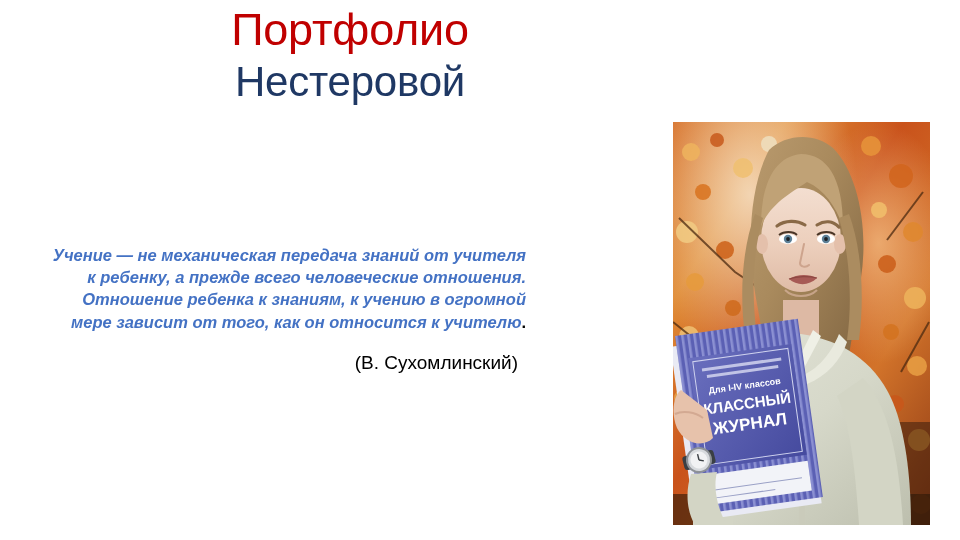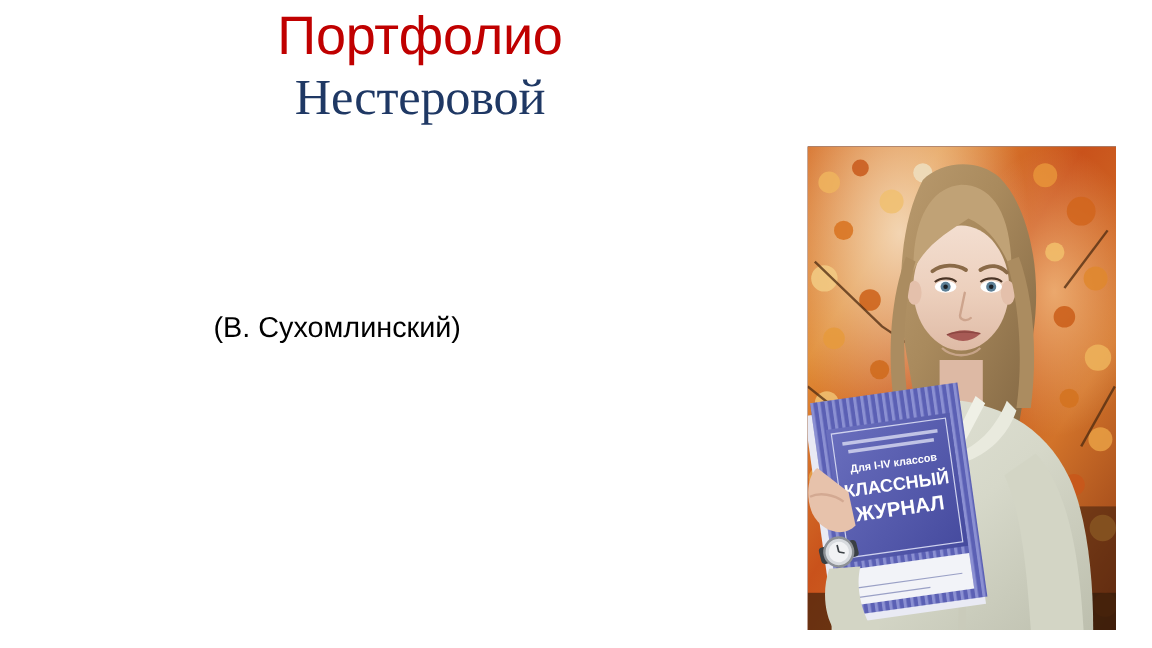--- a/index.html
+++ b/index.html
@@ -35,21 +35,20 @@
     letter-spacing: -0.2px;
     white-space: nowrap;
   }
   .title-line-blue {
     color: #1F3864;
     font-size: 42px;
     line-height: 52px;
     font-weight: 400;
     letter-spacing: -0.2px;
     white-space: nowrap;
-    font-family: Liberation Serif, serif;
   }
 
   
   #quote-block {
     position: absolute;
     left: 44px;
     top: 244px;
     width: 482px;
     text-align: right;
   }
@@ -61,25 +60,25 @@
     font-weight: bold;
   }
   #quote-text .end-dot {
     color: #000000;
     font-style: normal;
     font-weight: bold;
   }
   #quote-attribution {
     margin-top: 18px;
     color: #000000;
-    font-size: 24px;
+    font-size: 19px;
     line-height: 24px;
     font-style: normal;
     font-weight: 400;
-    text-align: center;
+    text-align: right;
     padding-right: 8px;
   }
 
   
   #photo {
     position: absolute;
     left: 673px;
     top: 122px;
     width: 257px;
     height: 403px;
@@ -92,20 +91,23 @@
 <body>
 
 <div id="slide">
 
   <div id="title-block">
     <div class="title-line-red">Портфолио</div>
     <div class="title-line-blue">Нестеровой</div>
   </div>
 
   <div id="quote-block">
+    <div id="quote-text">
+      <span>Учение — не механическая передача знаний от учителя к ребенку, а прежде всего человеческие отношения. Отношение ребенка к знаниям, к учению в огромной мере зависит от того, как он относится к учителю</span><span class="end-dot">.</span>
+    </div>
     <div id="quote-attribution">(В. Сухомлинский)</div>
   </div>
 
   <div id="photo">
     <svg width="257" height="403" viewBox="0 0 257 403">
       <defs>
 
         <linearGradient id="bgAutumn" x1="0" y1="0" x2="1" y2="1">
           <stop offset="0%" stop-color="#d4691f"></stop>
           <stop offset="22%" stop-color="#e08c36"></stop>

